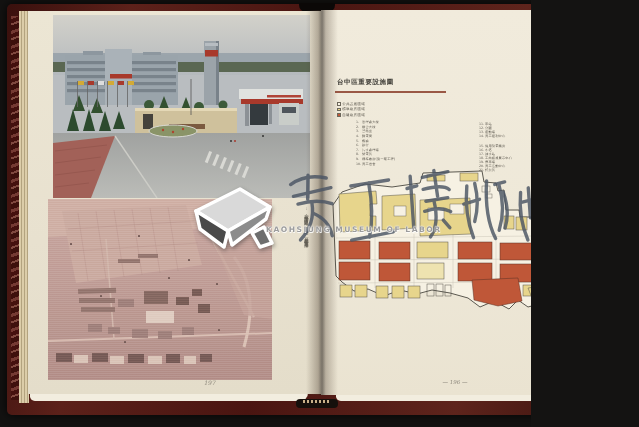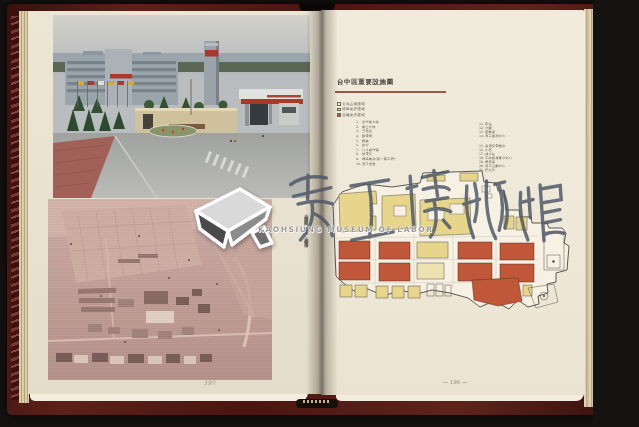--- a/index.html
+++ b/index.html
@@ -1,16 +1,16 @@
 <!DOCTYPE html>
 <html><head>
 <meta charset="utf-8">
 <style>
   html,body{margin:0;padding:0;background:#141312;}
-  .stage{position:relative;width:593px;height:427px;background:#131211;overflow:hidden;
+  .stage{position:relative;width:531px;height:427px;background:#131211;overflow:hidden;
          font-family:"DejaVu Sans",sans-serif;}
   
   .cover{position:absolute;left:7px;top:4px;width:621px;height:411px;border-radius:5px;
          background:linear-gradient(100deg,#3a100d 0%,#5c211a 18%,#4a1511 45%,#5e241c 75%,#36100c 100%);
          box-shadow:0 0 10px rgba(0,0,0,.8);}
   .cover-marble{position:absolute;left:11px;top:16px;width:13px;height:384px;
          background:repeating-linear-gradient(160deg,#7c4038 0 3px,#44100d 3px 7px,#8a5247 7px 9px,#3c0f0b 9px 14px);
          opacity:.85;}
   .cover-glare{position:absolute;left:612px;top:10px;width:8px;height:398px;border-radius:4px;
          background:linear-gradient(180deg,rgba(255,255,255,.25),rgba(255,255,255,.05) 30%,rgba(255,255,255,.3) 70%,rgba(255,255,255,.08));}
@@ -59,21 +59,21 @@
   .fac-row{display:flex;height:4.6px;align-items:center;}
   .fac-col2a .fac-row,.fac-col2b .fac-row{height:4.0px;}
   .fac-num{font-size:3.2px;width:6px;color:#66625a;}
   .fac-label{font-size:3.2px;letter-spacing:.2px;}
   .site-map{position:absolute;left:332px;top:170px;width:253px;height:163px;}
   
   .wm{position:absolute;inset:0;pointer-events:none;}
   .wm-logo{position:absolute;left:188px;top:181px;width:92px;height:70px;
          filter:drop-shadow(1.5px 2.5px 2px rgba(40,40,40,.45));}
   .wm-script{position:absolute;left:286px;top:163px;width:286px;height:96px;opacity:.82;}
-  .wm-latin{position:absolute;left:258px;top:225px;width:220px;font-size:7.6px;font-weight:bold;
+  .wm-latin{position:absolute;left:266px;top:225px;width:220px;font-size:7.6px;font-weight:bold;
          letter-spacing:1.5px;color:#9c9c9c;
          text-shadow:0 0 2px rgba(255,255,255,.95),0 0 1px #ffffff,.5px .5px 0 rgba(255,255,255,.8);}
   .sr-only{position:absolute;width:1px;height:1px;overflow:hidden;clip:rect(0 0 0 0);white-space:nowrap;}
 </style>
 </head>
 <body>
 
 <div class="stage">
 
   <div class="cover"></div>

